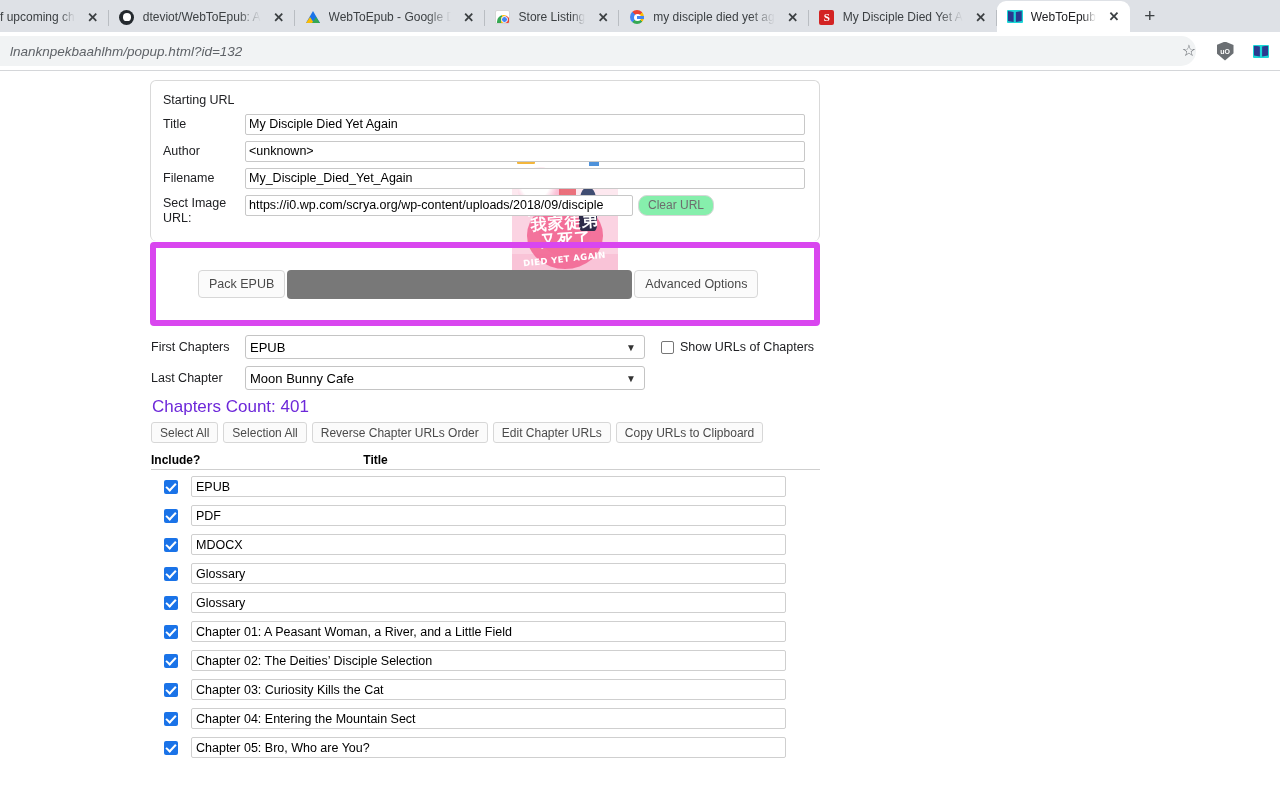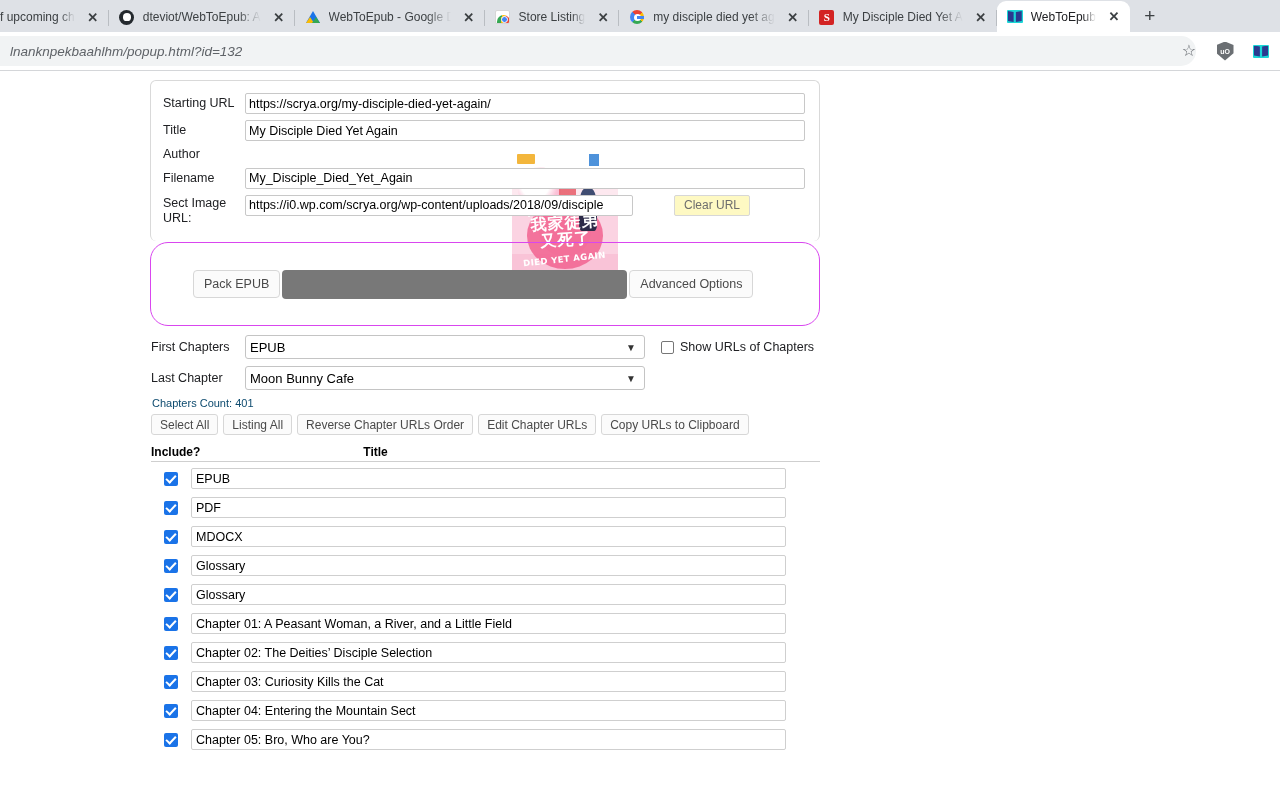--- a/index.html
+++ b/index.html
@@ -267,31 +267,31 @@
     background: #fff;
     font-size: 12.5px;
     color: #000;
     padding: 0 3px;
     font-family: "Liberation Sans", sans-serif;
     outline: none;
     min-width: 0;
   }
   .meta-row.cover-row { align-items: flex-start; margin-top: 2px; }
   .meta-row.cover-row .meta-label { padding-top: 1px; }
-  .cover-input-wrap { display: flex; align-items: center; flex: 1 1 auto; min-width: 0; gap: 36px; }
+  .cover-input-wrap { display: flex; align-items: center; flex: 1 1 auto; min-width: 0; }
   .cover-input { flex: 0 0 388px; width: 388px; }
   .clear-url-btn {
     margin-left: 5px;
     height: 21px;
     padding: 0 9px;
     font-size: 12px;
     color: #6d6d6d;
-    background: #fef9c3;
+    background: #86efac;
     border: 1px solid #d7d7d7;
-    border-radius: 2px;
+    border-radius: 9px;
     font-family: "Liberation Sans", sans-serif;
     white-space: nowrap;
   }
 
   .cover-thumb {
     position: absolute;
     left: 512px;
     top: 79px;
     width: 106px;
     height: 145px;
@@ -375,22 +375,22 @@
   }
   .ca-foot {
     position: absolute; left: 14%; bottom: 3%;
     width: 72%; height: 7%;
     background: repeating-linear-gradient(#f0739d 0 1.5px, transparent 1.5px 3.5px);
     opacity: .75;
   }
 
   
   .pack-panel {
-    border: 1px solid #d946ef;
-    border-radius: 18px;
+    border: 6px solid #d946ef;
+    border-radius: 4px;
     height: 84px;
     display: flex;
     align-items: center;
     padding-left: 42px;
     margin-top: 1px;
   }
   .pack-btn, .adv-btn {
     height: 28px;
     padding: 0 10px;
     font-size: 12.5px;
@@ -443,21 +443,21 @@
   }
   .cb-empty {
     width: 13px; height: 13px;
     border: 1px solid #767676;
     border-radius: 2px;
     background: #fff;
     margin-right: 6px;
     flex: 0 0 13px;
   }
   .chapters-count {
-    font-size: 11px; color: #0c4a6e;
+    font-size: 17px; color: #6d28d9;
     margin: 3px 0 5px 1px;
   }
   .btn-row { display: flex; gap: 5px; margin-bottom: 10px; }
   .ctrl-btn {
     height: 21px;
     padding: 0 8px;
     font-size: 12px;
     color: #4a4a4a;
     background: #fbfbfb;
     border: 1px solid #d7d7d7;
@@ -617,28 +617,28 @@
       <div class="ca-foot"></div>
     </div>
   </div>
 
   <div class="main-container">
 
     <div class="meta-panel">
       <div class="meta-grid" id="meta-grid">
           <div class="meta-row">
             <div class="meta-label">Starting URL</div>
-            <input type="text" class="meta-input" value="https://scrya.org/my-disciple-died-yet-again/" style="">
           </div>
           <div class="meta-row">
             <div class="meta-label">Title</div>
             <input type="text" class="meta-input" value="My Disciple Died Yet Again" style="">
           </div>
           <div class="meta-row">
             <div class="meta-label">Author</div>
+            <input type="text" class="meta-input" value="&lt;unknown&gt;" style="">
           </div>
           <div class="meta-row">
             <div class="meta-label">Filename</div>
             <input type="text" class="meta-input" value="My_Disciple_Died_Yet_Again" style="">
           </div>
         </div>
 
       <div class="meta-row cover-row">
         <div class="meta-label">Sect Image URL:</div>
         <div class="cover-input-wrap">
@@ -673,21 +673,21 @@
         <div class="chapter-select">
           <span>Moon Bunny Cafe</span>
           <span class="chev">▼</span>
         </div>
       </div>
 
       <div class="chapters-count">Chapters Count: 401</div>
 
       <div class="btn-row" id="ctrl-btn-row">
           <button class="ctrl-btn">Select All</button>
-          <button class="ctrl-btn">Listing All</button>
+          <button class="ctrl-btn">Selection All</button>
           <button class="ctrl-btn">Reverse Chapter URLs Order</button>
           <button class="ctrl-btn">Edit Chapter URLs</button>
           <button class="ctrl-btn">Copy URLs to Clipboard</button>
         </div>
 
       <div class="chapters-header">
         <div class="th-include">Include?</div>
         <div class="th-title">Title</div>
       </div>
 

